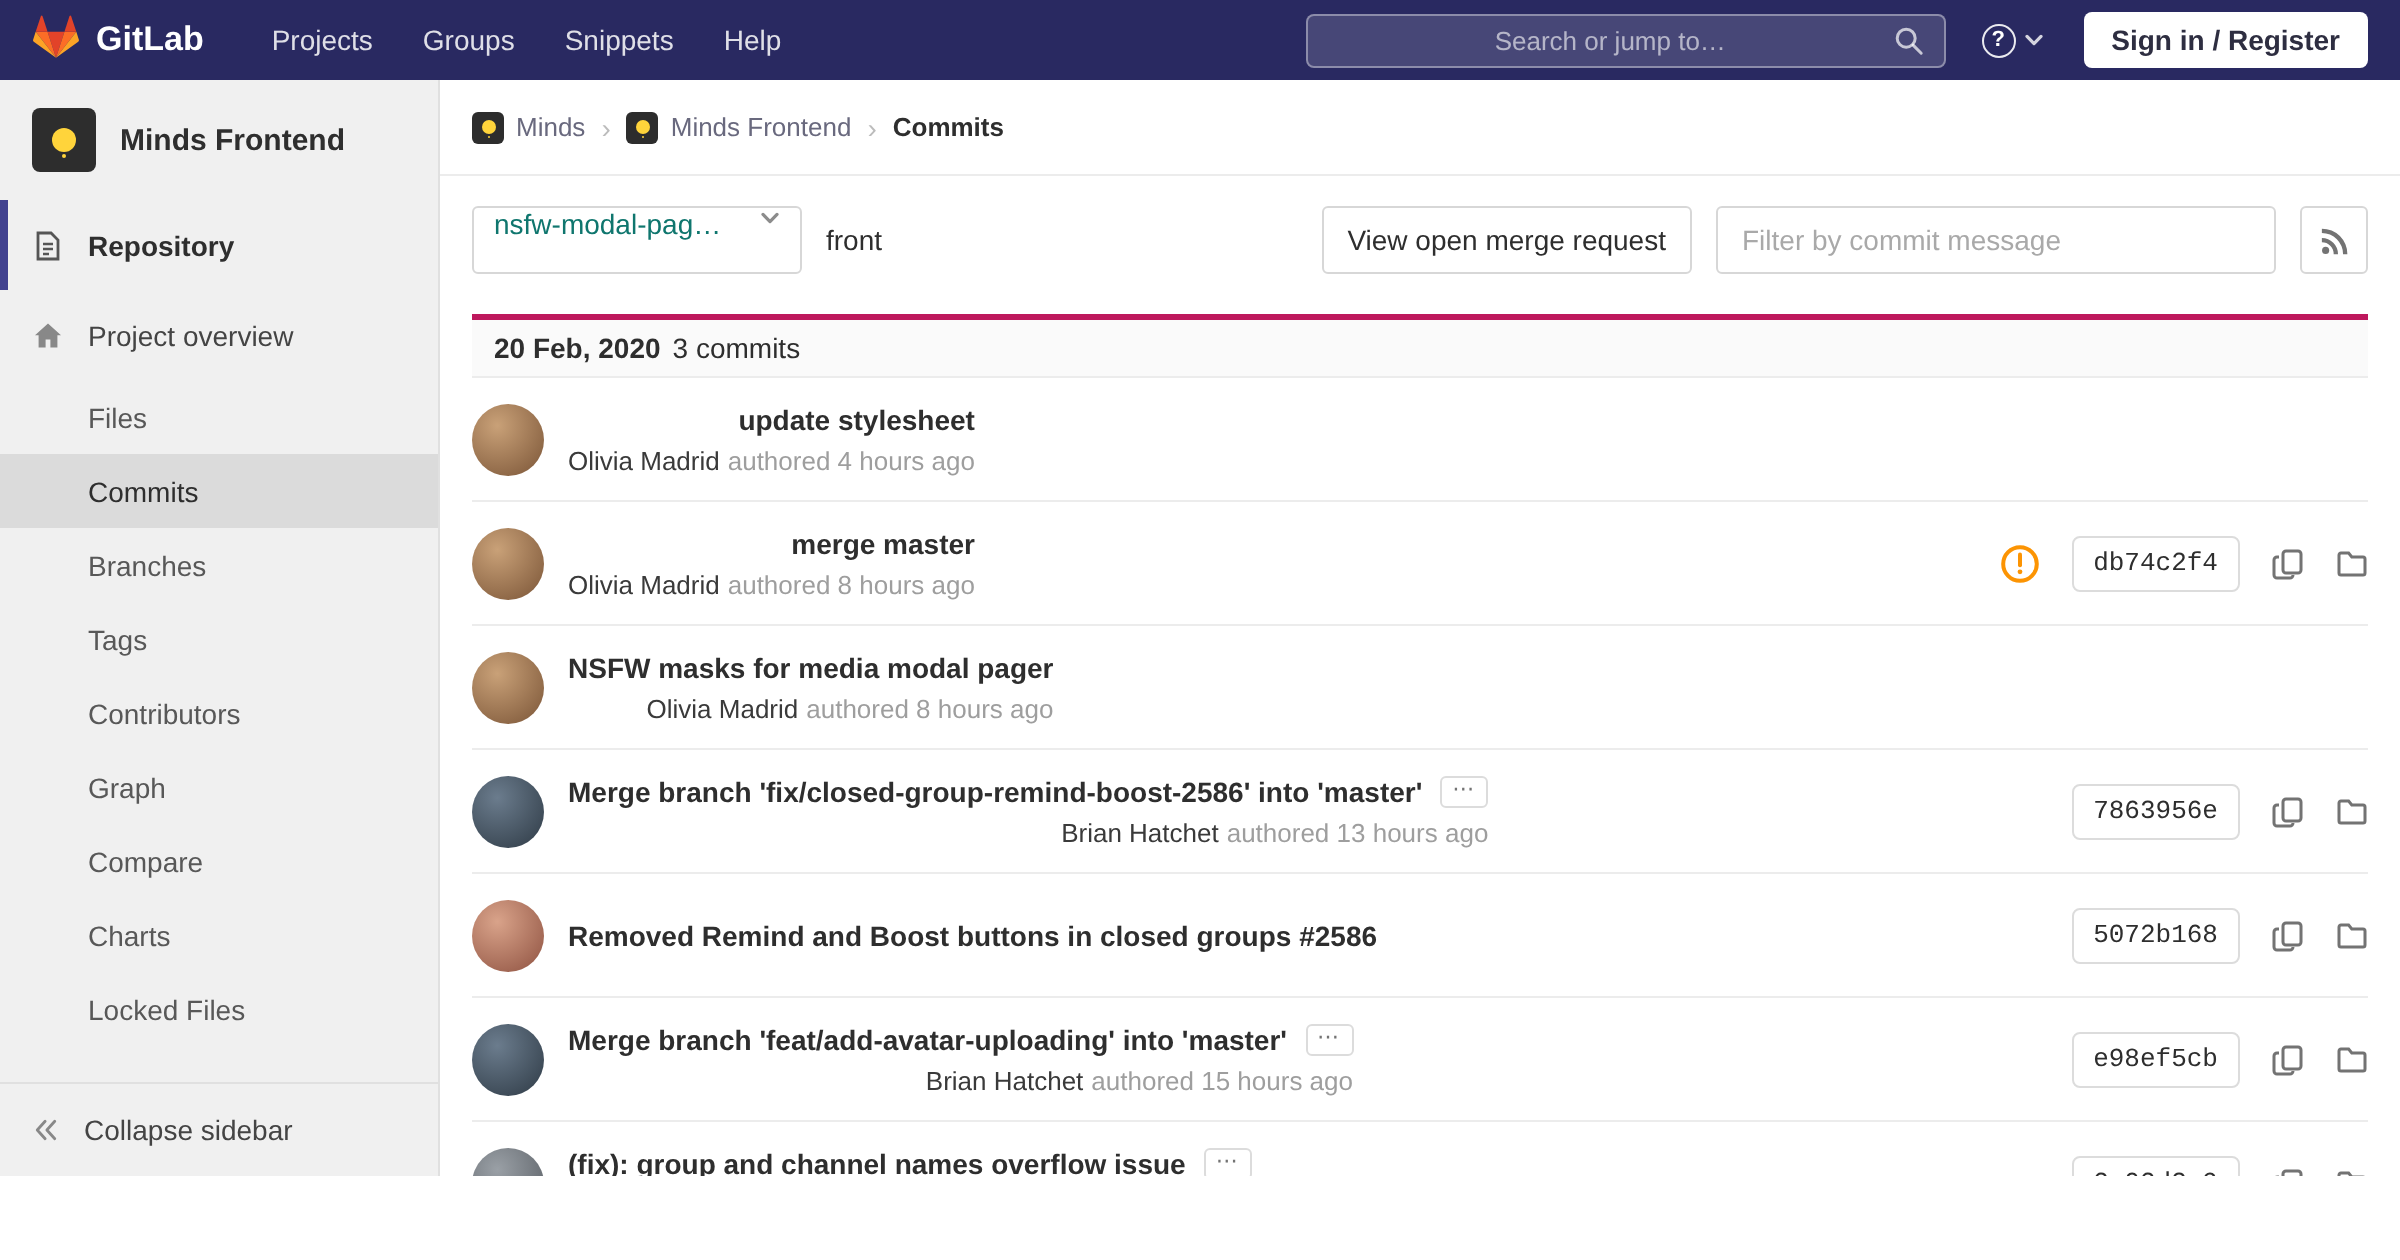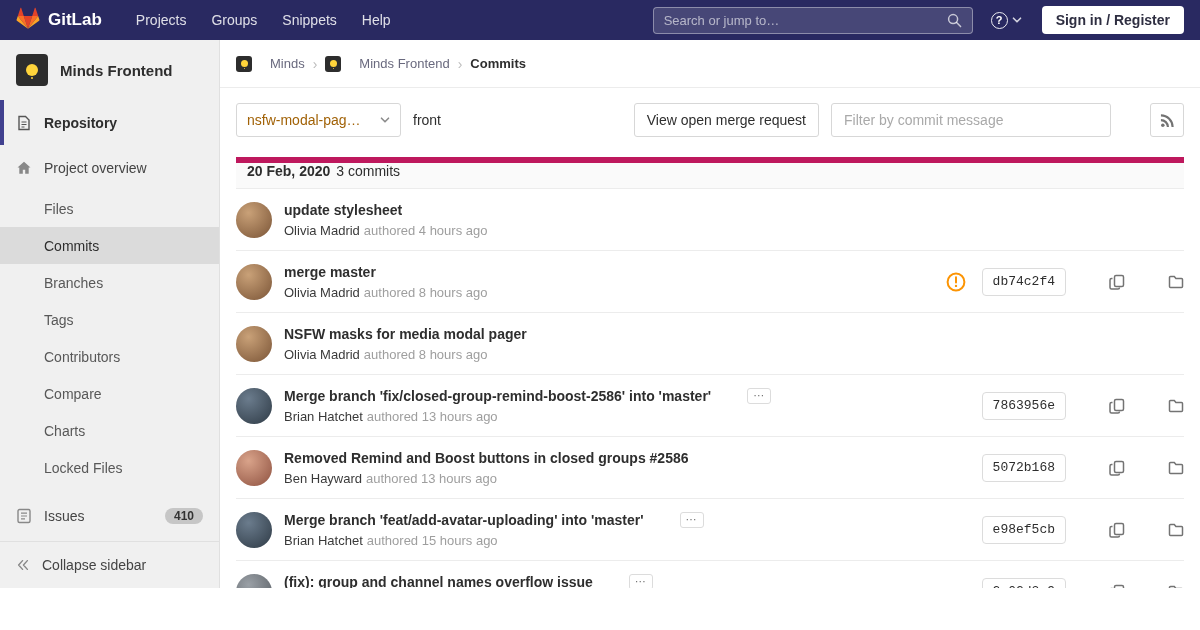--- a/index.html
+++ b/index.html
@@ -1,30 +1,30 @@
 <!DOCTYPE html>
 <html><head>
 <meta charset="utf-8">
 <style>
   * { box-sizing: border-box; margin: 0; padding: 0; }
   html, body { width: 1200px; height: 630px; overflow: hidden; background: #fff; }
   body { font-family: "Liberation Sans", sans-serif; font-size: 14px; color: #2e2e2e; }
   a { text-decoration: none; color: inherit; cursor: pointer; }
-  button { font-family: inherit; cursor: pointer; margin-left: 27px; }
+  button { font-family: inherit; cursor: pointer; }
 
   .screen { width: 1200px; height: 588px; display: flex; flex-direction: column; border-radius: 23px; }
 
   
   .navbar { height: 40px; flex: 0 0 40px; background: #292961; display: flex; align-items: center; padding: 0 16px; }
   .brand { display: flex; align-items: center; gap: 8px; margin-right: 34px; }
   .brand-text { color: #fff; font-size: 17px; font-weight: 600; }
   .nav-menu { display: flex; align-items: flex-start; gap: 25px; }
   .nav-item { color: rgba(255,255,255,0.85); font-size: 14px; font-weight: 500; }
   .nav-search { margin-left: auto; width: 320px; height: 27px; background: rgba(255,255,255,0.14); border: 1px solid rgba(255,255,255,0.38); border-radius: 4px; display: flex; align-items: center; padding: 0 10px; }
-  .nav-search input { flex: 1; background: transparent; border: none; outline: none; color: #fff; font-size: 13px; font-family: inherit; }
+  .nav-search input { flex: 1; background: transparent; border: none; outline: none; color: #fff; font-size: 13px; font-family: inherit; text-align: center; }
   .nav-search input::placeholder { color: rgba(255,255,255,0.6); }
   .search-ic { color: rgba(255,255,255,0.7); display: flex; }
   .nav-help { display: flex; align-items: center; gap: 4px; margin-left: 18px; }
   .help-circle { width: 17px; height: 17px; border: 1.5px solid rgba(255,255,255,0.9); border-radius: 50%; color: #fff; font-size: 11px; font-weight: 700; display: inline-flex; align-items: center; justify-content: center; }
   .chev { color: rgba(255,255,255,0.8); display: flex; }
   .signin { margin-left: 20px; height: 28px; padding: 0 14px; border: none; border-radius: 4px; background: #fff; color: #2e2e41; font-size: 14px; font-weight: 600; }
 
   
   .app-body { flex: 1; display: flex; min-height: 0; }
 
@@ -42,43 +42,43 @@
   .subitem { height: 37px; display: flex; align-items: center; padding-left: 44px; color: #585858; font-size: 14px; cursor: pointer; }
   .subitem.active { background: #dbdbdb; color: #2e2e2e; }
   .side-item.issues { margin-top: 10px; height: 40px; }
   .badge { margin-left: auto; background: #c6c6c6; color: #333; border-radius: 9px; padding: 1px 9px; font-size: 12px; font-weight: 700; }
   .collapse-btn { position: absolute; bottom: 0; left: 0; width: 100%; height: 47px; border-top: 1px solid #e0e0e0; display: flex; align-items: center; gap: 12px; padding: 0 16px; color: #444; font-size: 14px; cursor: pointer; background: #f0f0f0; }
   .collapse-btn .s-ic { color: #888; display: flex; }
 
   
   .content { flex: 1; background: #fff; display: flex; flex-direction: column; overflow: hidden; min-width: 0; }
   .crumbs { height: 48px; flex: 0 0 48px; border-bottom: 1px solid #ececec; display: flex; align-items: center; padding: 0 16px; font-size: 13px; }
-  .crumb { display: flex; align-items: center; gap: 18px; color: #69697e; }
+  .crumb { display: flex; align-items: center; gap: 6px; color: #69697e; }
   .crumb.current { color: #2e2e2e; font-weight: 600; }
   .crumb-sep { color: #bcbcbc; margin: 0 8px; font-size: 14px; }
   .mini-avatar { width: 16px; height: 16px; border-radius: 3px; background: #2d2d2d; display: inline-flex; align-items: center; justify-content: center; }
 
   .controls { display: flex; align-items: center; gap: 12px; padding: 15px 16px 0; }
-  .branch-dd { width: 165px; height: 34px; border: 1px solid #d7d7d7; border-radius: 3px; background: #fff; display: flex; align-items: center; padding: 0 10px; font-size: 14px; color: #a16207; cursor: pointer; }
+  .branch-dd { width: 165px; height: 34px; border: 1px solid #d7d7d7; border-radius: 3px; background: #fff; display: flex; padding: 0 10px; font-size: 14px; color: #0f766e; cursor: pointer; }
   .branch-dd .dd-text { flex: 1; white-space: nowrap; overflow: hidden; text-overflow: ellipsis; }
   .branch-dd .chev { color: #8c8c8c; margin-left: 6px; }
   .path-label { font-size: 14px; color: #2e2e2e; }
   .mr-btn { margin-left: auto; height: 34px; padding: 0 12px; border: 1px solid #d7d7d7; border-radius: 3px; background: #fff; font-size: 14px; color: #2e2e2e; }
   .filter-input { width: 280px; height: 34px; border: 1px solid #d7d7d7; border-radius: 3px; padding: 0 12px; font-size: 14px; color: #2e2e2e; font-family: inherit; outline: none; }
   .filter-input::placeholder { color: #a9a9a9; }
   .rss-btn { width: 34px; height: 34px; border: 1px solid #d7d7d7; border-radius: 3px; background: #fff; display: flex; align-items: center; justify-content: center; color: #737373; }
 
   .commit-list { margin-top: 20px; padding: 0 16px; }
-  .date-header { height: 32px; background: #fafafa; border-top: 6px solid #be185d; border-bottom: 1px solid #ececec; display: flex; align-items: flex-start; padding: 0 11px; font-size: 14px; color: #2e2e2e; }
+  .date-header { height: 32px; background: #fafafa; border-top: 3px solid #be185d; border-bottom: 1px solid #ececec; display: flex; align-items: center; padding: 0 11px; font-size: 14px; color: #2e2e2e; }
   .dh-date { font-weight: 600; }
   .dh-count { margin-left: 6px; font-weight: 400; }
 
   .commit-row { display: flex; align-items: center; height: 62px; border-bottom: 1px solid #ececec; }
   .avatar { width: 36px; height: 36px; border-radius: 50%; margin-right: 12px; flex-shrink: 0; }
-  .commit-main { display: flex; flex-direction: column; gap: 5px; min-width: 0; }
+  .commit-main { display: flex; flex-direction: column; gap: 5px; min-width: 0; align-items: flex-end; }
   .title-line { display: flex; align-items: center; gap: 9px; }
   .c-title { font-size: 14px; font-weight: 600; color: #2e2e2e; white-space: nowrap; }
   .ellipsis-btn { border: 1px solid #dcdcdc; border-radius: 3px; background: #fff; color: #737373; height: 16px; padding: 0 5px; font-size: 11px; line-height: 13px; letter-spacing: 1px; display: inline-flex; align-items: center; }
   .meta-line { font-size: 13px; }
   .c-author { color: #3a3a3a; font-weight: 500; margin-right: 4px; }
   .c-meta { color: #9e9e9e; }
   .commit-right { margin-left: auto; display: flex; align-items: center; gap: 16px; flex-shrink: 0; }
   .warn { display: flex; }
   .sha { height: 28px; border: 1px solid #dcdcdc; border-radius: 4px; background: #fff; display: flex; align-items: center; padding: 0 10px; font-family: "Liberation Mono", monospace; font-size: 13px; color: #2e2e2e; }
   .icon-btn { border: none; background: transparent; color: #737373; display: flex; align-items: center; padding: 0; }
@@ -154,20 +154,21 @@
             </svg>
         </span>
         <span>Project overview</span>
       </div>
       <div>
           <a class="subitem">Files</a>
           <a class="subitem active">Commits</a>
           <a class="subitem">Branches</a>
           <a class="subitem">Tags</a>
           <a class="subitem">Contributors</a>
+          <a class="subitem">Graph</a>
           <a class="subitem">Compare</a>
           <a class="subitem">Charts</a>
           <a class="subitem">Locked Files</a>
         </div>
       <div class="side-item issues">
         <span class="s-ic">
           <svg width="16" height="16" viewBox="0 0 16 16">
               <rect x="2" y="1.5" width="12" height="13" rx="1.5" fill="none" stroke="currentColor" stroke-width="1.4"></rect>
               <path d="M5 5.2h6M5 8h6M5 10.8h4" stroke="currentColor" stroke-width="1.2"></path>
             </svg>
@@ -332,23 +333,20 @@
     </div>
   </div>
 
   <div class="commit-row">
     <a class="avatar" style="background: radial-gradient(circle at 35% 30%, rgb(217, 163, 138), rgb(142, 81, 64));"></a>
     <div class="commit-main">
       <div class="title-line">
         <a class="c-title">Removed Remind and Boost buttons in closed groups #2586</a>
 
       </div>
-      <div class="meta-line">
-        <a class="c-author">Ben Hayward</a><span class="c-meta">authored 13 hours ago</span>
-      </div>
     </div>
     <div class="commit-right">
 
       <a class="sha">5072b168</a>
       <button class="icon-btn">
         <span style="display:flex">
           <svg width="16" height="16" viewBox="0 0 16 16">
                     <rect x="5.5" y="1.5" width="9" height="11" rx="1.5" fill="none" stroke="currentColor" stroke-width="1.5"></rect>
                     <path d="M3.5 4.5h-1A1.5 1.5 0 0 0 1 6v7.5A1.5 1.5 0 0 0 2.5 15H9a1.5 1.5 0 0 0 1.5-1.5" fill="none" stroke="currentColor" stroke-width="1.5"></path>
                   </svg>

